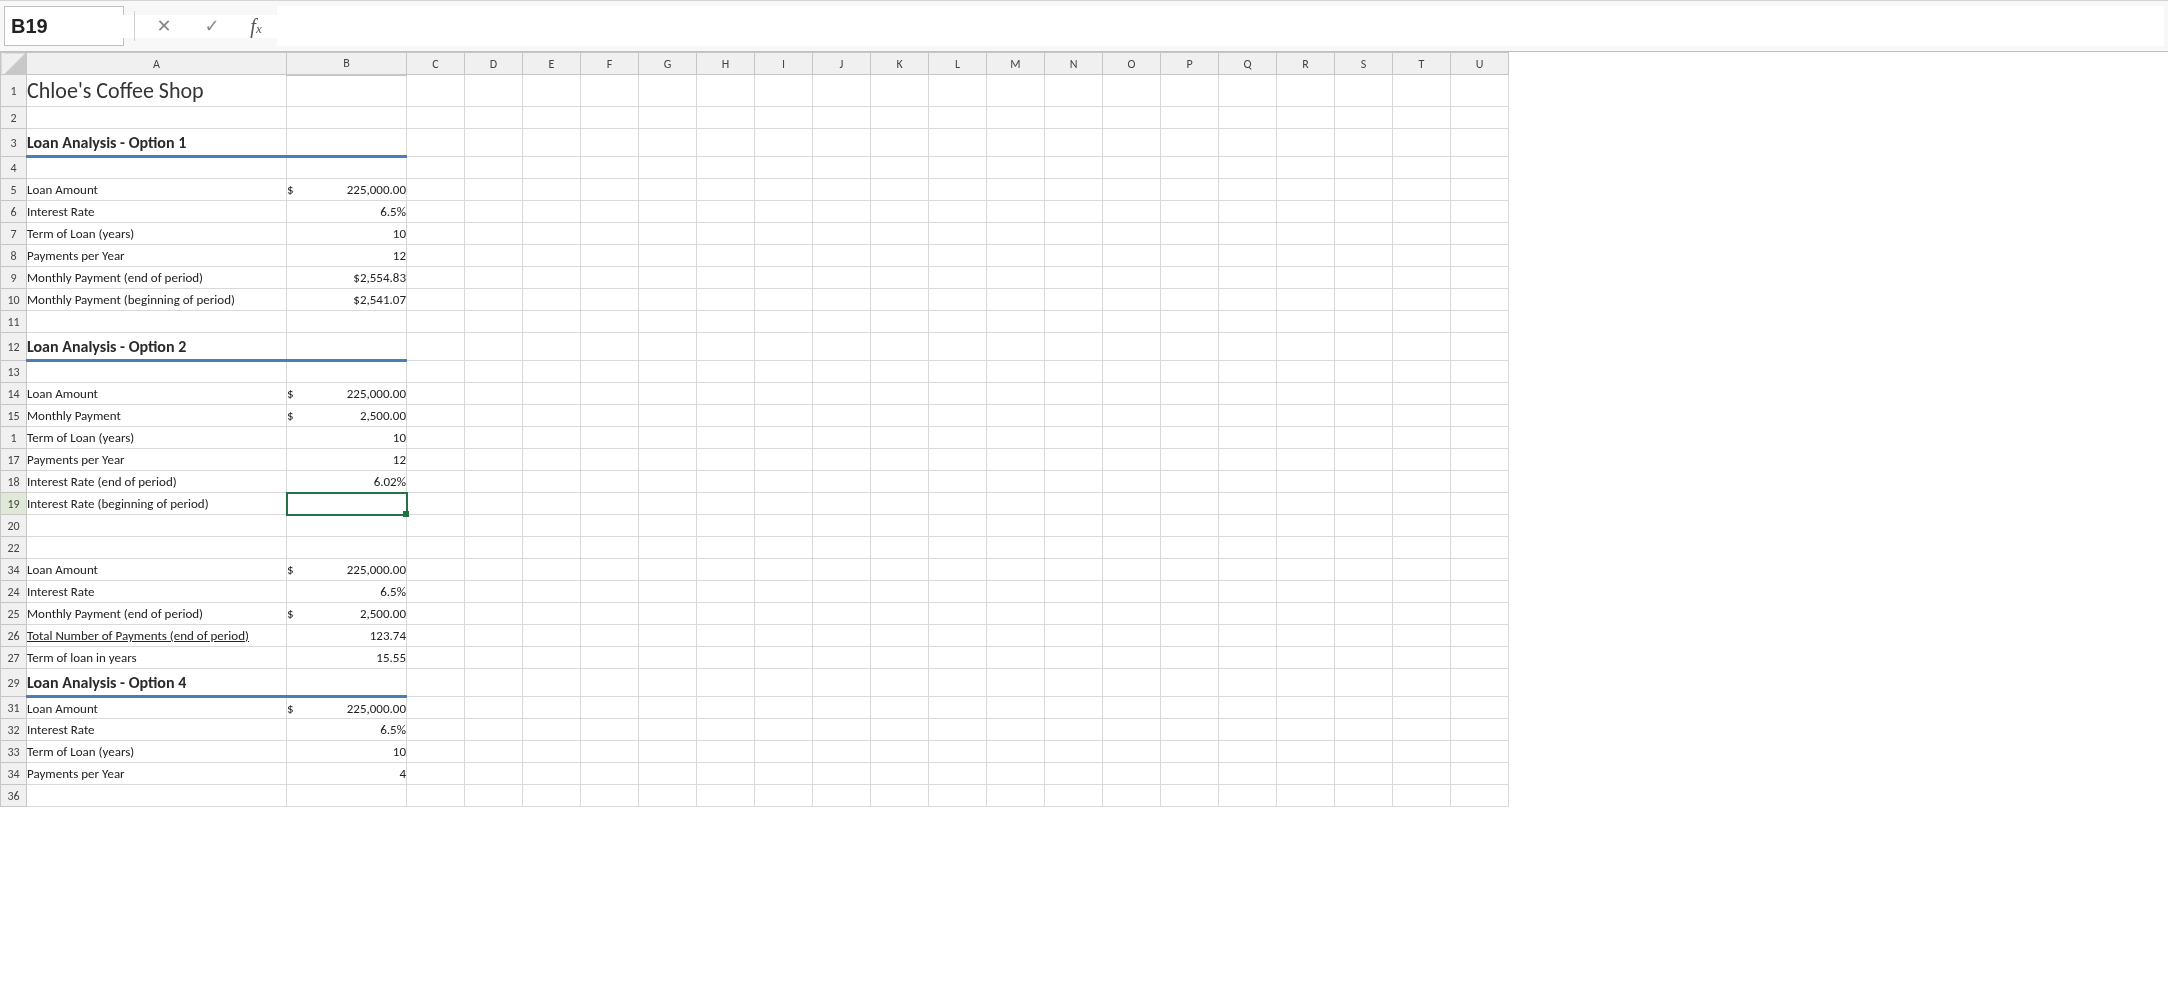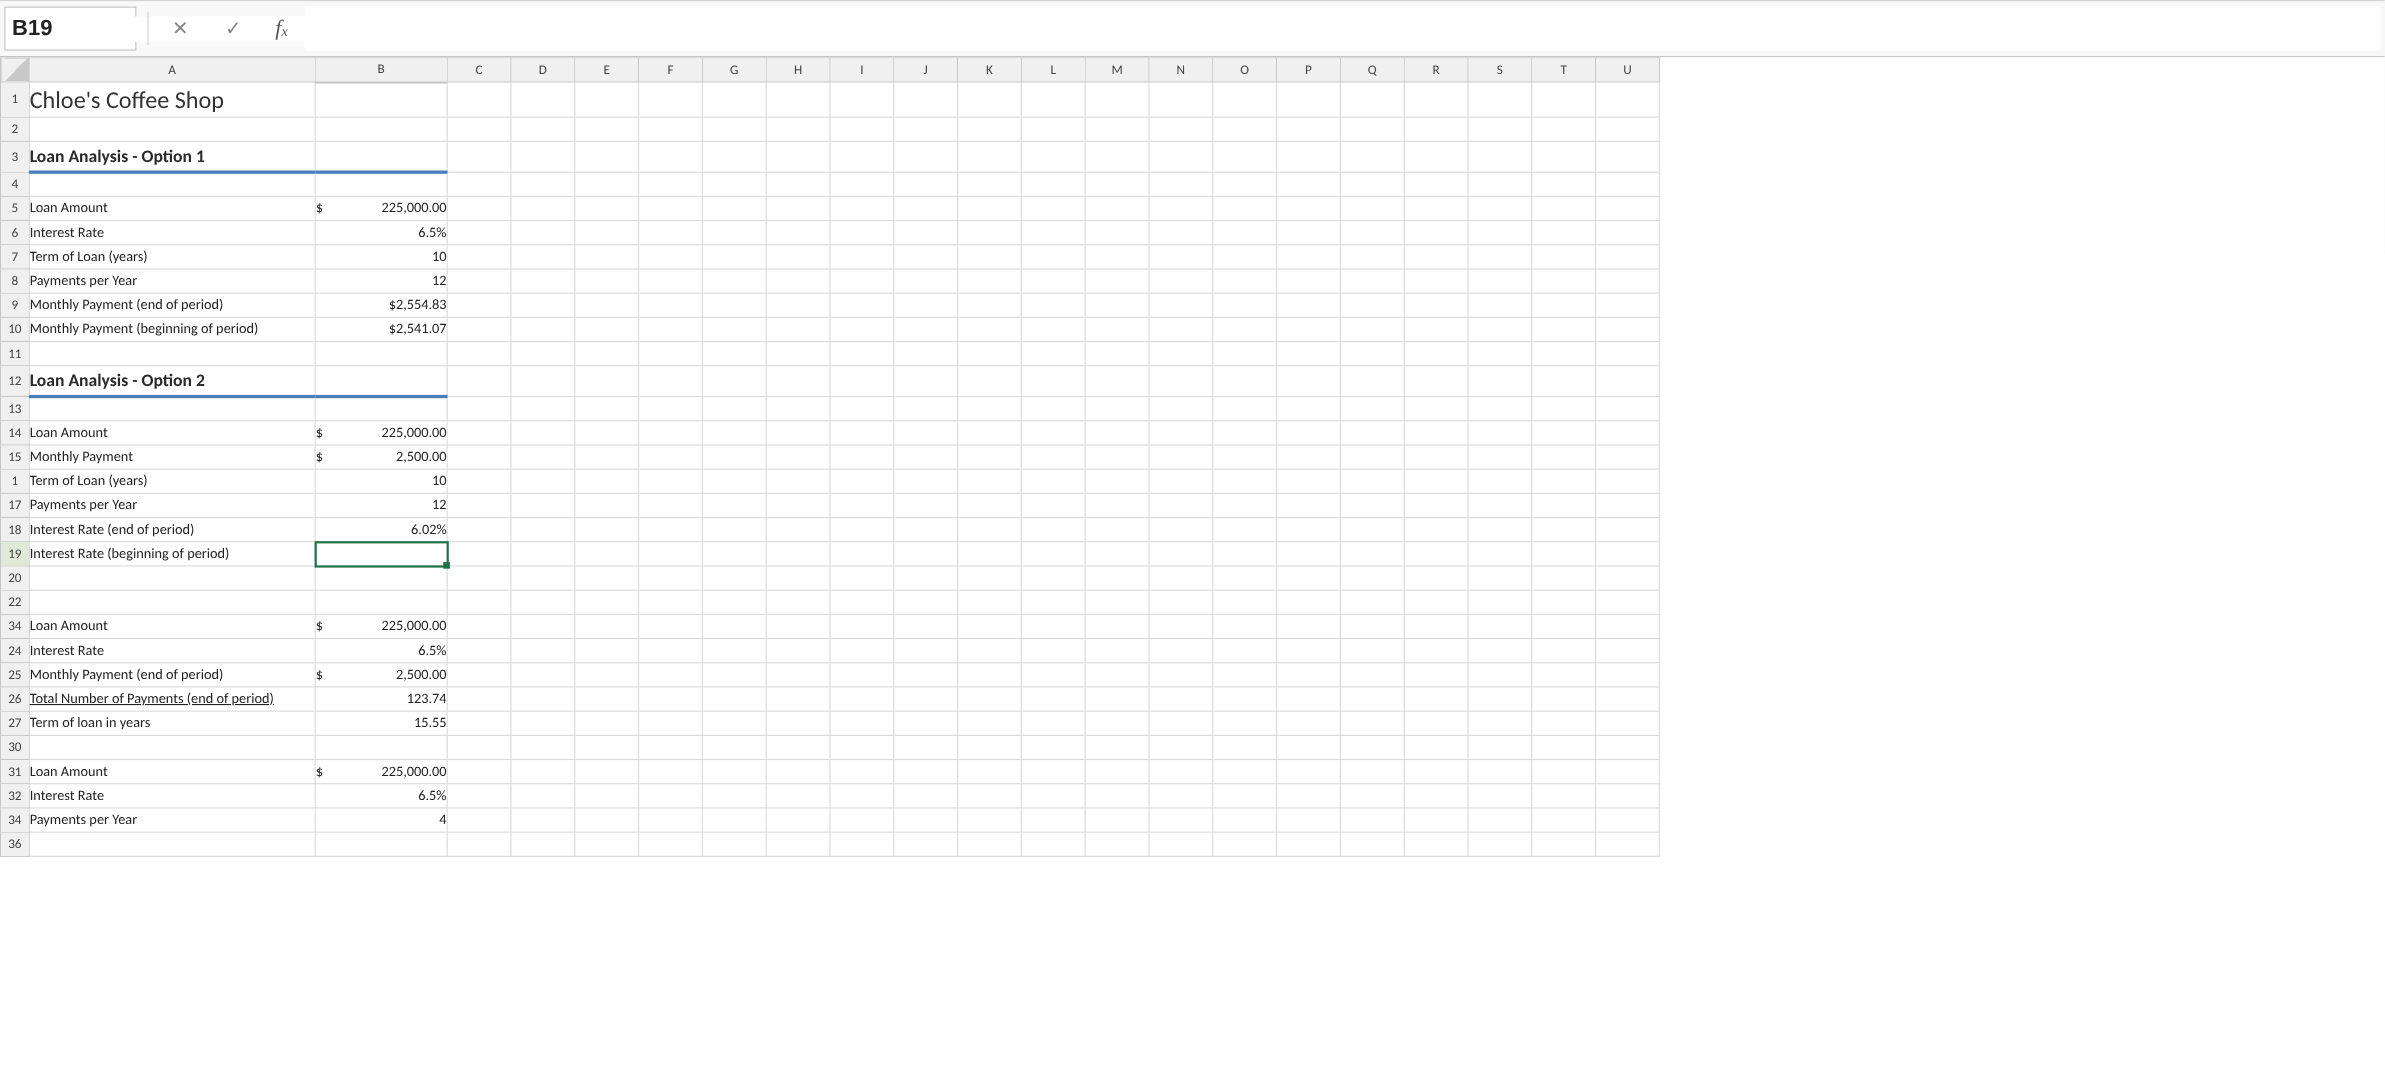--- a/index.html
+++ b/index.html
@@ -856,24 +856,24 @@
           <td class="cell" style="width: 58px;"></td>
           <td class="cell" style="width: 58px;"></td>
           <td class="cell" style="width: 58px;"></td>
           <td class="cell" style="width: 58px;"></td>
           <td class="cell" style="width: 58px;"></td>
           <td class="cell" style="width: 58px;"></td>
           <td class="cell" style="width: 58px;"></td>
           <td class="cell" style="width: 58px;"></td>
           <td class="cell" style="width: 58px;"></td>
         </tr>
-        <tr>
-          <td class="row-hdr">30</td>
-          <td class="cell" style="width: 260px;"></td>
-          <td class="cell" style="width: 120px;"></td>
+        <tr class="header-row">
+          <td class="row-hdr">29</td>
+          <td class="cell blue-under-A" style="width: 260px;">Loan Analysis - Option 4</td>
+          <td class="cell blue-under-B" style="width: 120px;"></td>
           <td class="cell" style="width: 58px;"></td>
           <td class="cell" style="width: 58px;"></td>
           <td class="cell" style="width: 58px;"></td>
           <td class="cell" style="width: 58px;"></td>
           <td class="cell" style="width: 58px;"></td>
           <td class="cell" style="width: 58px;"></td>
           <td class="cell" style="width: 58px;"></td>
           <td class="cell" style="width: 58px;"></td>
           <td class="cell" style="width: 58px;"></td>
           <td class="cell" style="width: 58px;"></td>
@@ -934,20 +934,44 @@
           <td class="cell" style="width: 58px;"></td>
           <td class="cell" style="width: 58px;"></td>
           <td class="cell" style="width: 58px;"></td>
           <td class="cell" style="width: 58px;"></td>
           <td class="cell" style="width: 58px;"></td>
           <td class="cell" style="width: 58px;"></td>
           <td class="cell" style="width: 58px;"></td>
           <td class="cell" style="width: 58px;"></td>
         </tr>
         <tr>
+          <td class="row-hdr">33</td>
+          <td class="cell" style="width: 260px;">Term of Loan (years)</td>
+          <td class="cell right" style="width: 120px;">10</td>
+          <td class="cell" style="width: 58px;"></td>
+          <td class="cell" style="width: 58px;"></td>
+          <td class="cell" style="width: 58px;"></td>
+          <td class="cell" style="width: 58px;"></td>
+          <td class="cell" style="width: 58px;"></td>
+          <td class="cell" style="width: 58px;"></td>
+          <td class="cell" style="width: 58px;"></td>
+          <td class="cell" style="width: 58px;"></td>
+          <td class="cell" style="width: 58px;"></td>
+          <td class="cell" style="width: 58px;"></td>
+          <td class="cell" style="width: 58px;"></td>
+          <td class="cell" style="width: 58px;"></td>
+          <td class="cell" style="width: 58px;"></td>
+          <td class="cell" style="width: 58px;"></td>
+          <td class="cell" style="width: 58px;"></td>
+          <td class="cell" style="width: 58px;"></td>
+          <td class="cell" style="width: 58px;"></td>
+          <td class="cell" style="width: 58px;"></td>
+          <td class="cell" style="width: 58px;"></td>
+        </tr>
+        <tr>
           <td class="row-hdr">34</td>
           <td class="cell" style="width: 260px;">Payments per Year</td>
           <td class="cell right" style="width: 120px;">4</td>
           <td class="cell" style="width: 58px;"></td>
           <td class="cell" style="width: 58px;"></td>
           <td class="cell" style="width: 58px;"></td>
           <td class="cell" style="width: 58px;"></td>
           <td class="cell" style="width: 58px;"></td>
           <td class="cell" style="width: 58px;"></td>
           <td class="cell" style="width: 58px;"></td>

